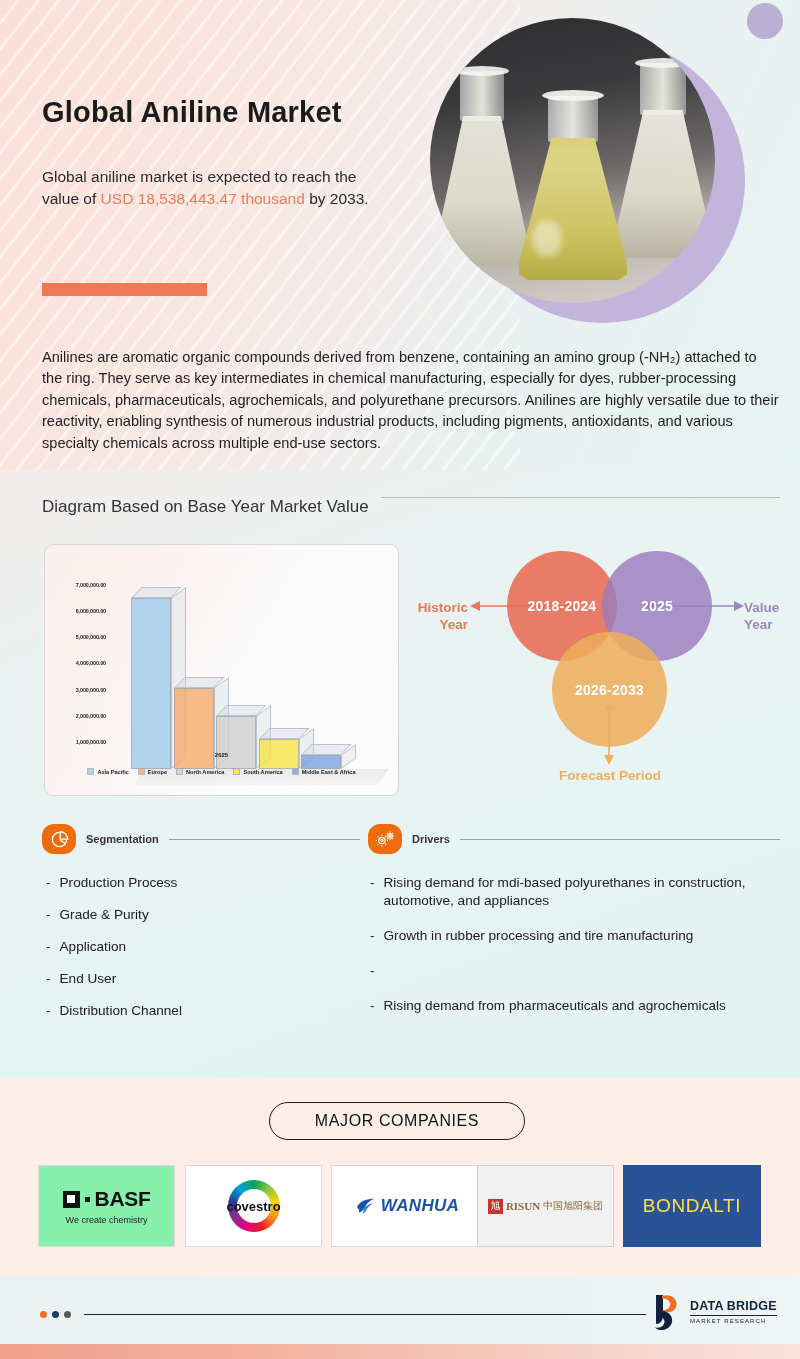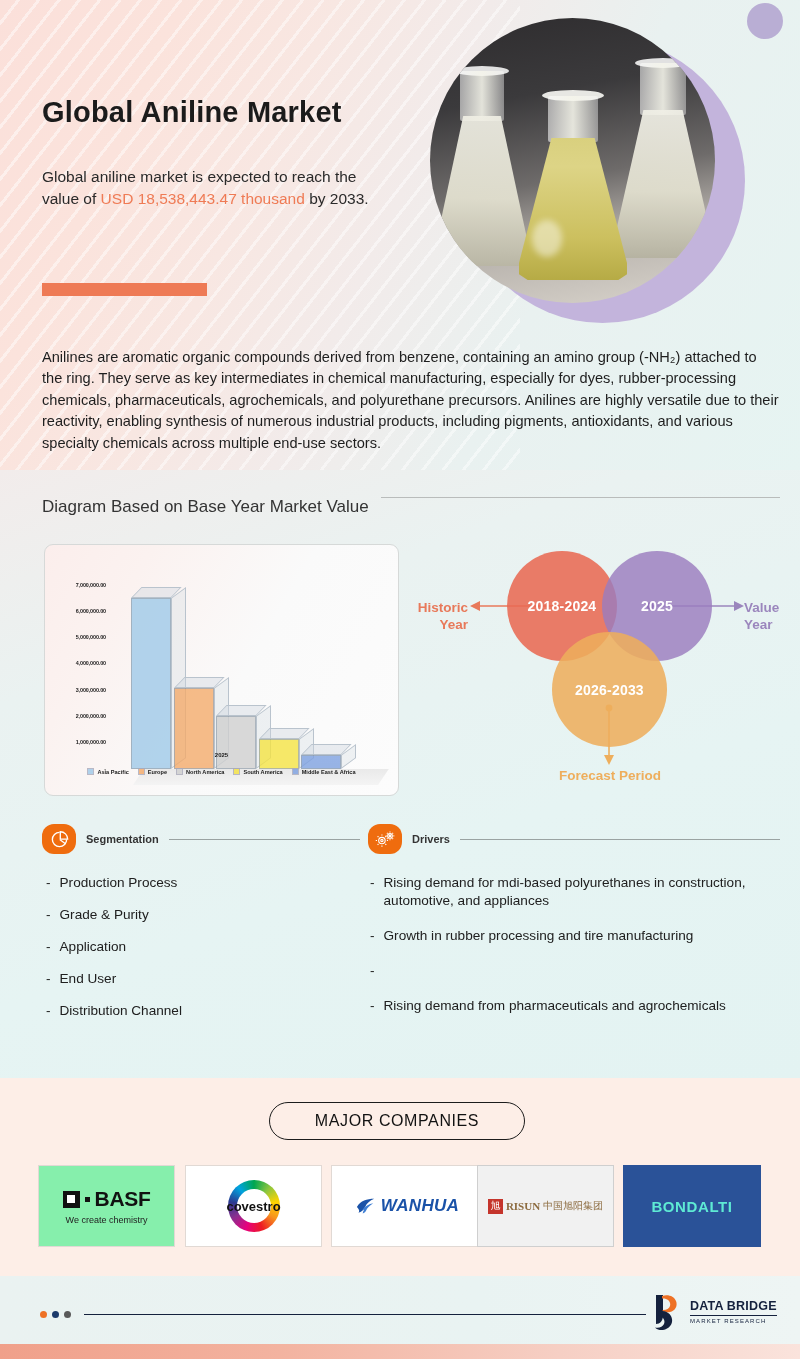--- a/index.html
+++ b/index.html
@@ -231,21 +231,21 @@
 
   .wh-row { display:flex; align-items:center; gap:4px; }
   .wh-word { font-size:17px; font-weight:bold; font-style:italic; color:#1a52a8; letter-spacing:.3px; }
 
   .risun-row { display:flex; align-items:center; gap:3px; }
   .risun-sq { width:15px; height:15px; background:#c5352c; color:#fff; font-size:10px;
               display:flex; align-items:center; justify-content:center; }
   .risun-en { font-family:"Liberation Serif", serif; font-size:11px; font-weight:bold; color:#8c6b3f; }
   .risun-cn { font-size:10px; color:#8c6b3f; }
 
-  .bond-word { font-size:15px; font-weight:bold; color:#5eead4; letter-spacing:.6px; }
+  .bond-word { font-size:19px; font-weight:normal; color:#fde047; letter-spacing:.6px; }
 
   
   .f-dots { position:absolute; left:40px; top:1311px; display:flex; gap:5px; }
   .f-dots i { width:7px; height:7px; border-radius:50%; display:block; }
   .f-line { position:absolute; left:84px; top:1314px; width:562px; height:1.4px; background:#14213d; }
   .dbmr { position:absolute; left:652px; top:1293px; display:flex; align-items:center; gap:6px; }
   .dbmr-mark { position:relative; width:32px; height:38px; flex:0 0 auto; }
   .dbmr-txt1 { font-size:12.5px; font-weight:bold; color:#14213d; letter-spacing:.2px; line-height:1; }
   .dbmr-txt2 { font-size:6px; color:#14213d; letter-spacing:1.1px; margin-top:3px; line-height:1;
                border-top:1px solid #14213d; padding-top:2px; }

